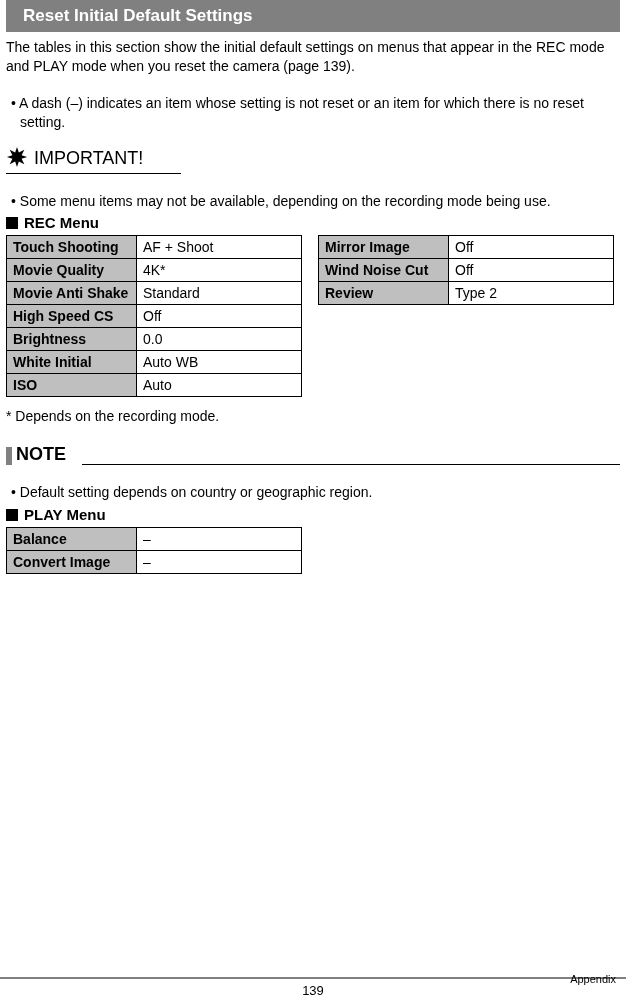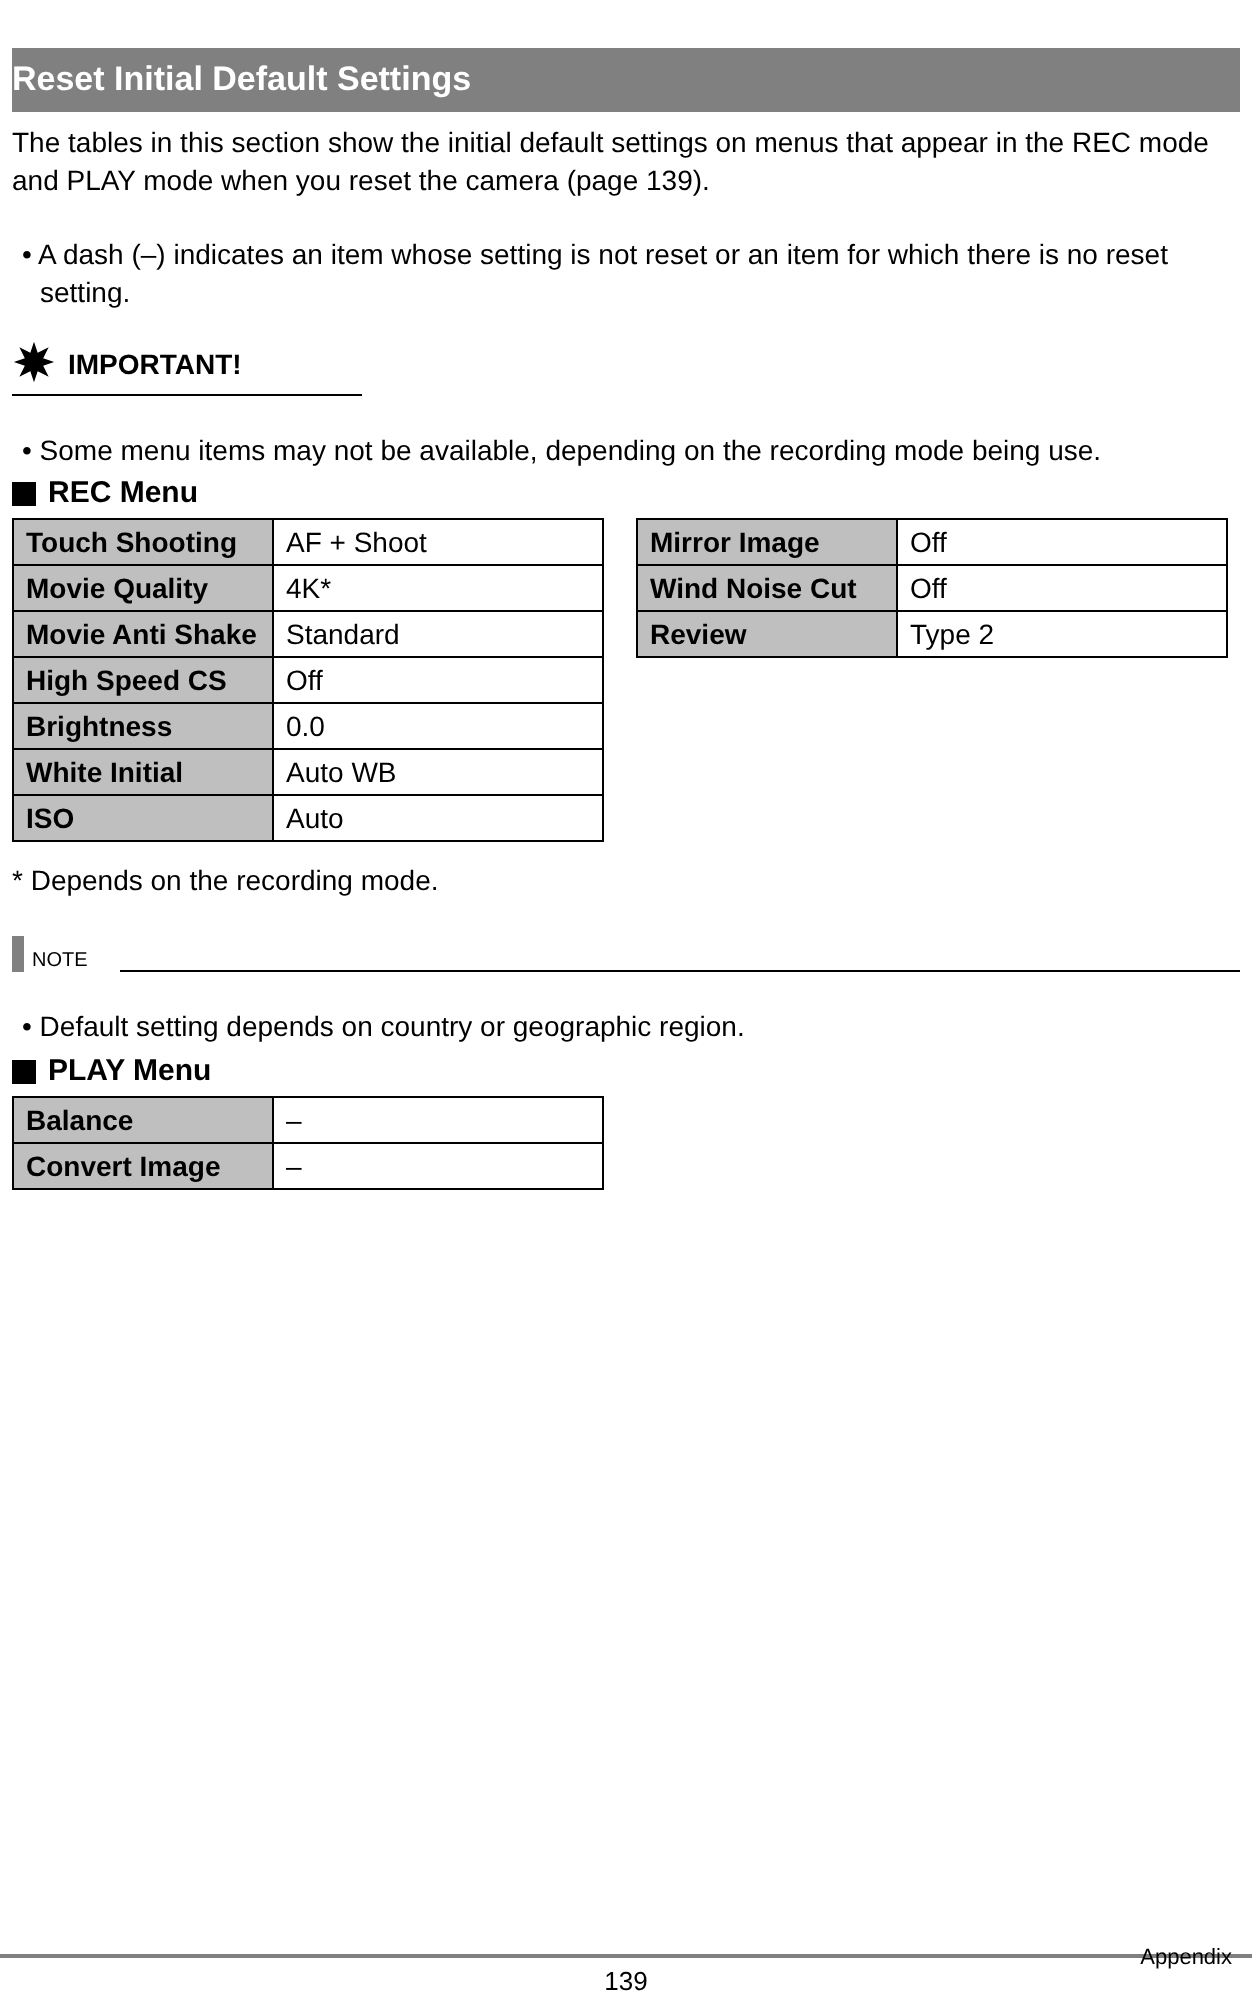--- a/index.html
+++ b/index.html
@@ -10,36 +10,36 @@
       font-size: 14px;
       color: #000;
       background: #fff;
       position: relative;
     }
     .header-bar {
       background: #808080;
       color: #fff;
       font-weight: bold;
       font-size: 17px;
-      padding: 6px 0;
-      margin: 24px 6px 6px 6px;
+      padding: 6px 17px;
+      margin: 0 6px 6px 6px;
     }
     .content { padding: 0 6px; }
     p { line-height: 1.35; margin-bottom: 2px; }
     .bullet { padding-left: 14px; text-indent: -9px; margin-top: 18px; }
     .important-row {
       margin-top: 14px;
       display: flex;
       align-items: center;
       border-bottom: 1px solid #000;
       width: 175px;
       padding-bottom: 2px;
     }
     .burst-icon { margin-right: 6px; }
-    .important-label { font-weight: bold; font-size: 14px; }
+    .important-label { font-weight: normal; font-size: 18px; }
     .submenu-row {
       display: flex;
       align-items: center;
       margin-top: 4px;
       margin-bottom: 4px;
     }
     .blackbox { width: 12px; height: 12px; background: #000; margin-right: 6px; }
     .submenu-label { font-weight: bold; font-size: 15px; }
     .tables-row { display: flex; gap: 16px; align-items: flex-start; }
     table {
@@ -55,21 +55,21 @@
     }
     td.label { background: #bfbfbf; font-weight: bold; width: 130px; }
     .footnote { margin-top: 10px; }
     .note-row {
       display: flex;
       align-items: flex-end;
       margin-top: 18px;
       margin-bottom: 4px;
     }
     .note-bar { width: 6px; height: 18px; background: #808080; margin-right: 4px; }
-    .note-label { font-weight: normal; font-size: 10px; margin-right: 16px; }
+    .note-label { font-weight: bold; font-size: 18px; margin-right: 16px; }
     .note-line { flex: 1; border-bottom: 1px solid #000; height: 10px; }
     .footer {
       position: absolute;
       bottom: 10px;
       left: 0; right: 0;
       border-top: 2px solid #808080;
       padding: 4px 10px 0 10px;
       display: flex;
       justify-content: center;
       font-size: 13px;

